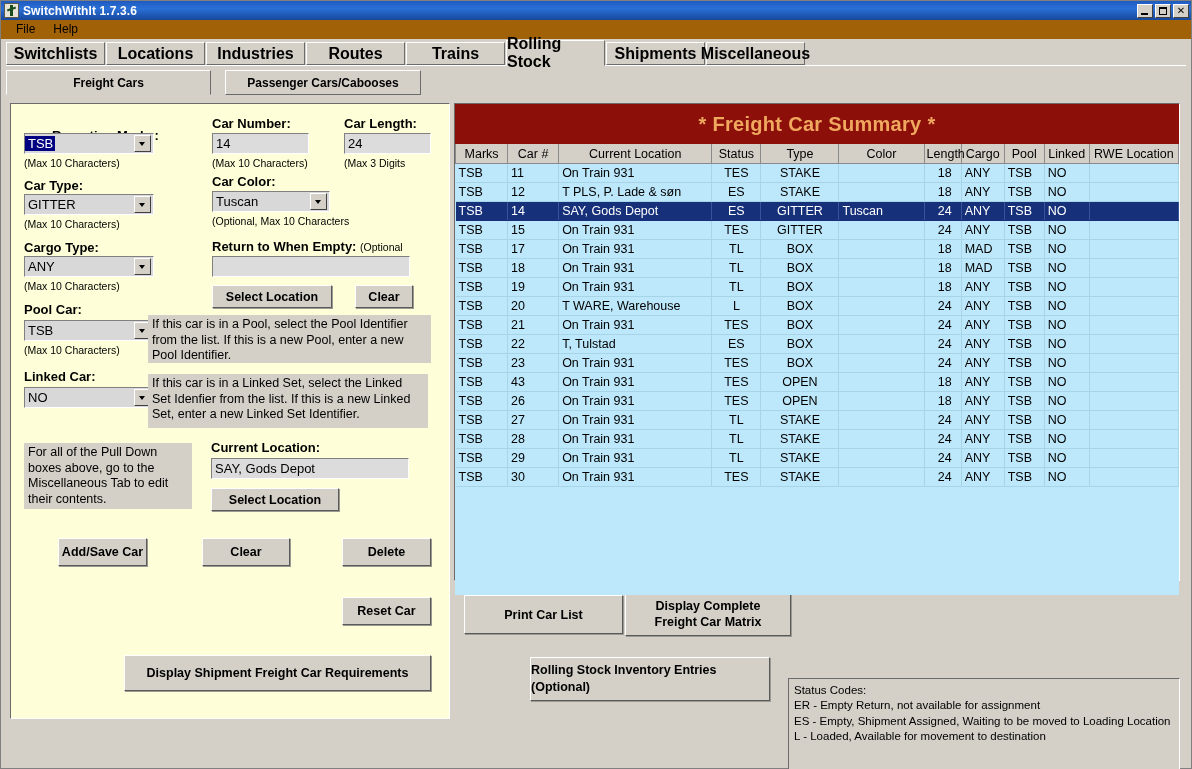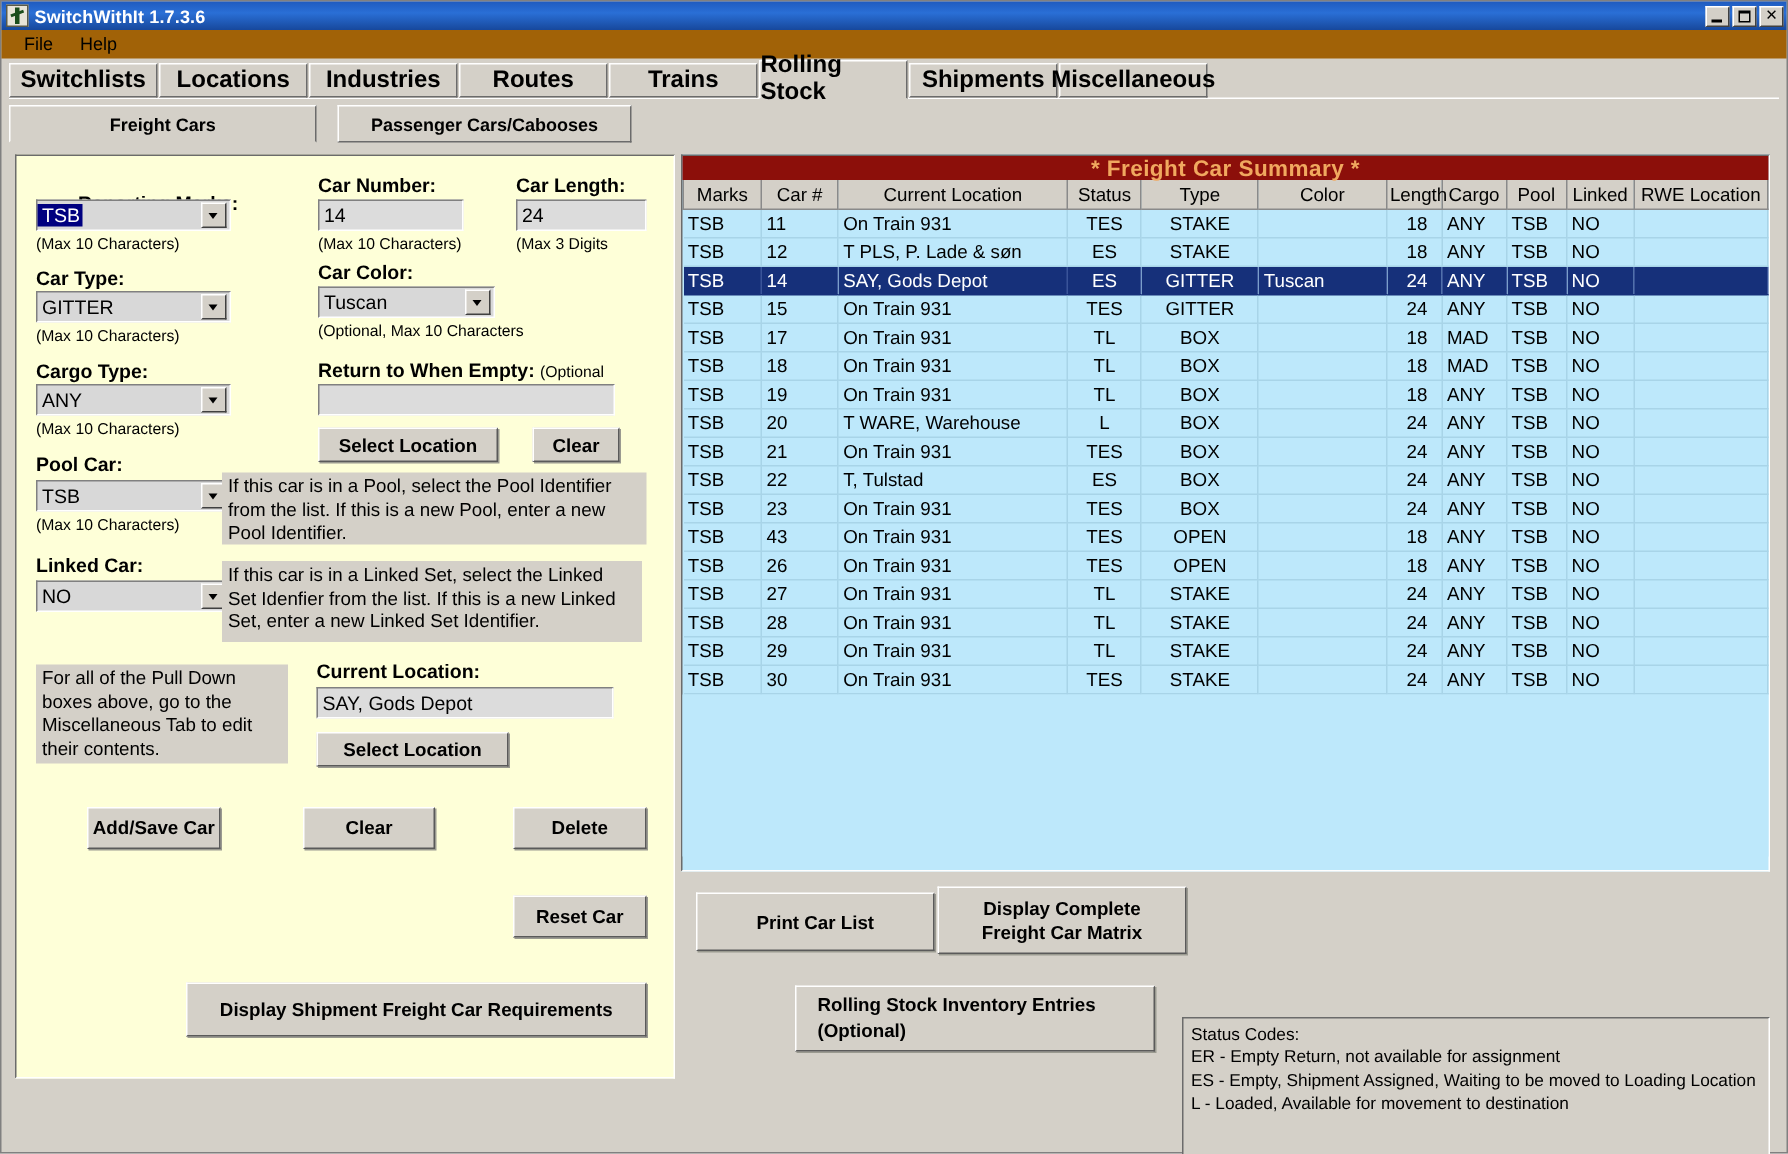--- a/index.html
+++ b/index.html
@@ -220,21 +220,21 @@
     border: 1px solid;
     border-color: #ffffff #5a5a5a #5a5a5a #ffffff;
     box-sizing: border-box;
     display: flex; align-items: center; justify-content: center;
     font-weight: bold; font-size: 12.5px;
     text-align: center;
     cursor: default;
     color: #000;
     box-shadow: 1px 1px 0 #9a9a90;
   }
-  .btn.left-text { justify-content: flex-start; padding-left: 14px; text-align: left; }
+  .btn.left-text { justify-content: flex-start; padding-left: 0; text-align: left; }
 
   .infobox {
     position: absolute;
     background: #d4d0c8;
     font-size: 12.5px;
     line-height: 15.5px;
     padding: 2px 4px;
     box-sizing: border-box;
     color: #000;
   }
@@ -243,25 +243,25 @@
   .right-panel {
     position: absolute;
     left: 447px; top: 2px;
     width: 726px; height: 478px;
     border: 1px solid;
     border-color: #6b6b6b #ffffff #ffffff #6b6b6b;
     box-sizing: border-box;
     background: #bde8fb;
   }
   .table-title {
-    height: 16px;
+    height: 40px;
     background: #8c0f0a;
     color: #f0a85f;
     font-weight: bold;
-    font-size: 15px;
+    font-size: 20px;
     display: flex; align-items: center; justify-content: center;
     letter-spacing: 0.3px;
   }
   .tbl {
     border-collapse: collapse;
     width: 100%;
     table-layout: fixed;
     font-size: 12.5px;
   }
   .tbl th {

